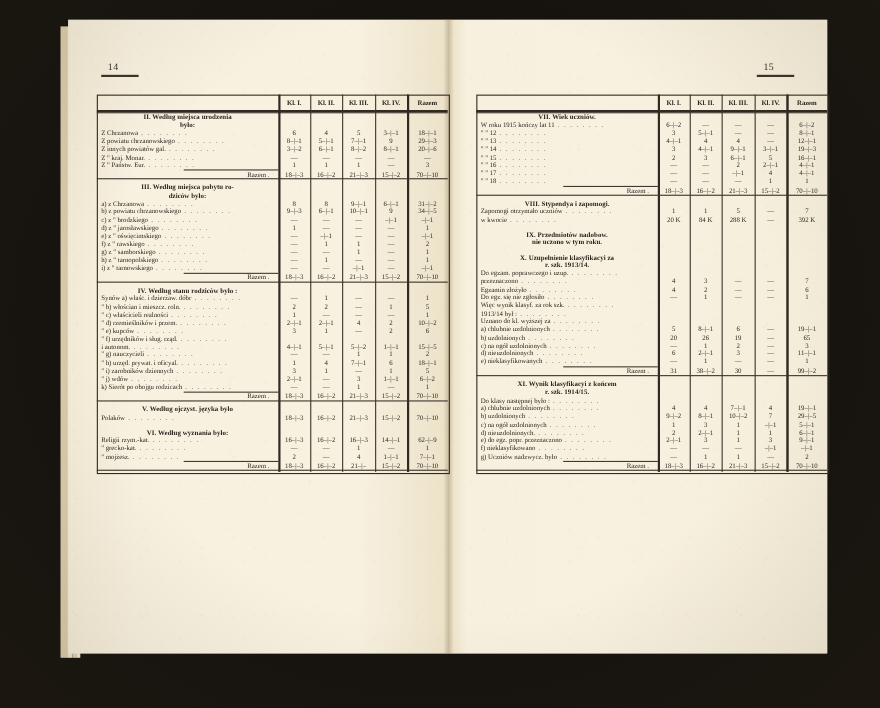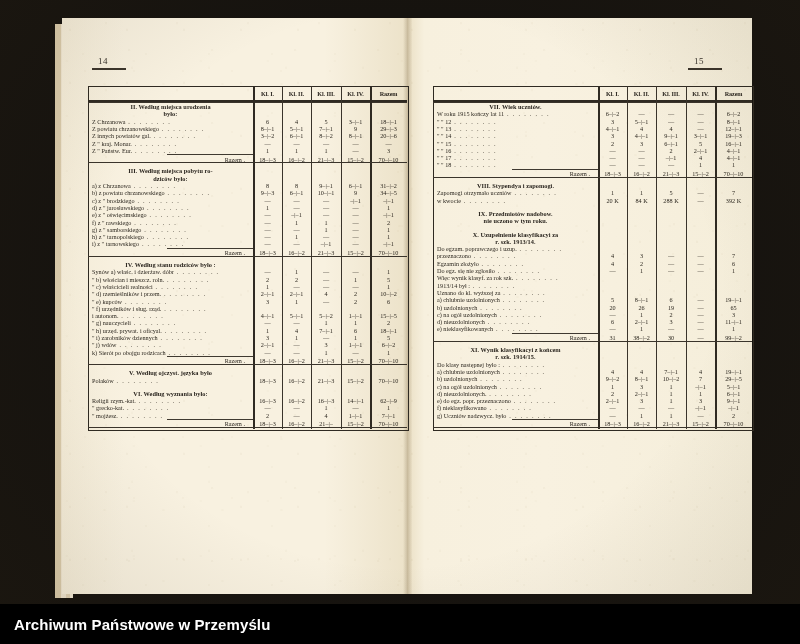--- a/index.html
+++ b/index.html
@@ -521,16 +521,13 @@
         <div class="num" style="left:565px;top:402.4px;width:29px;">16–|–2</div>
         <div class="num" style="left:594px;top:402.4px;width:30px;">21–|–3</div>
         <div class="num" style="left:624px;top:402.4px;width:29px;">15–|–2</div>
         <div class="num" style="left:653px;top:402.4px;width:37px;">70–|–10</div>
         <div class="hline" style="left:371px;top:409.2px;width:319px;"></div>
       </div>
   </div>
 
   <div class="vignette"></div>
 
-  <div class="wm">
-    <span>Archiwum Państwowe w Przemyślu</span>
-  </div>
 </div>
 
 </body></html>

